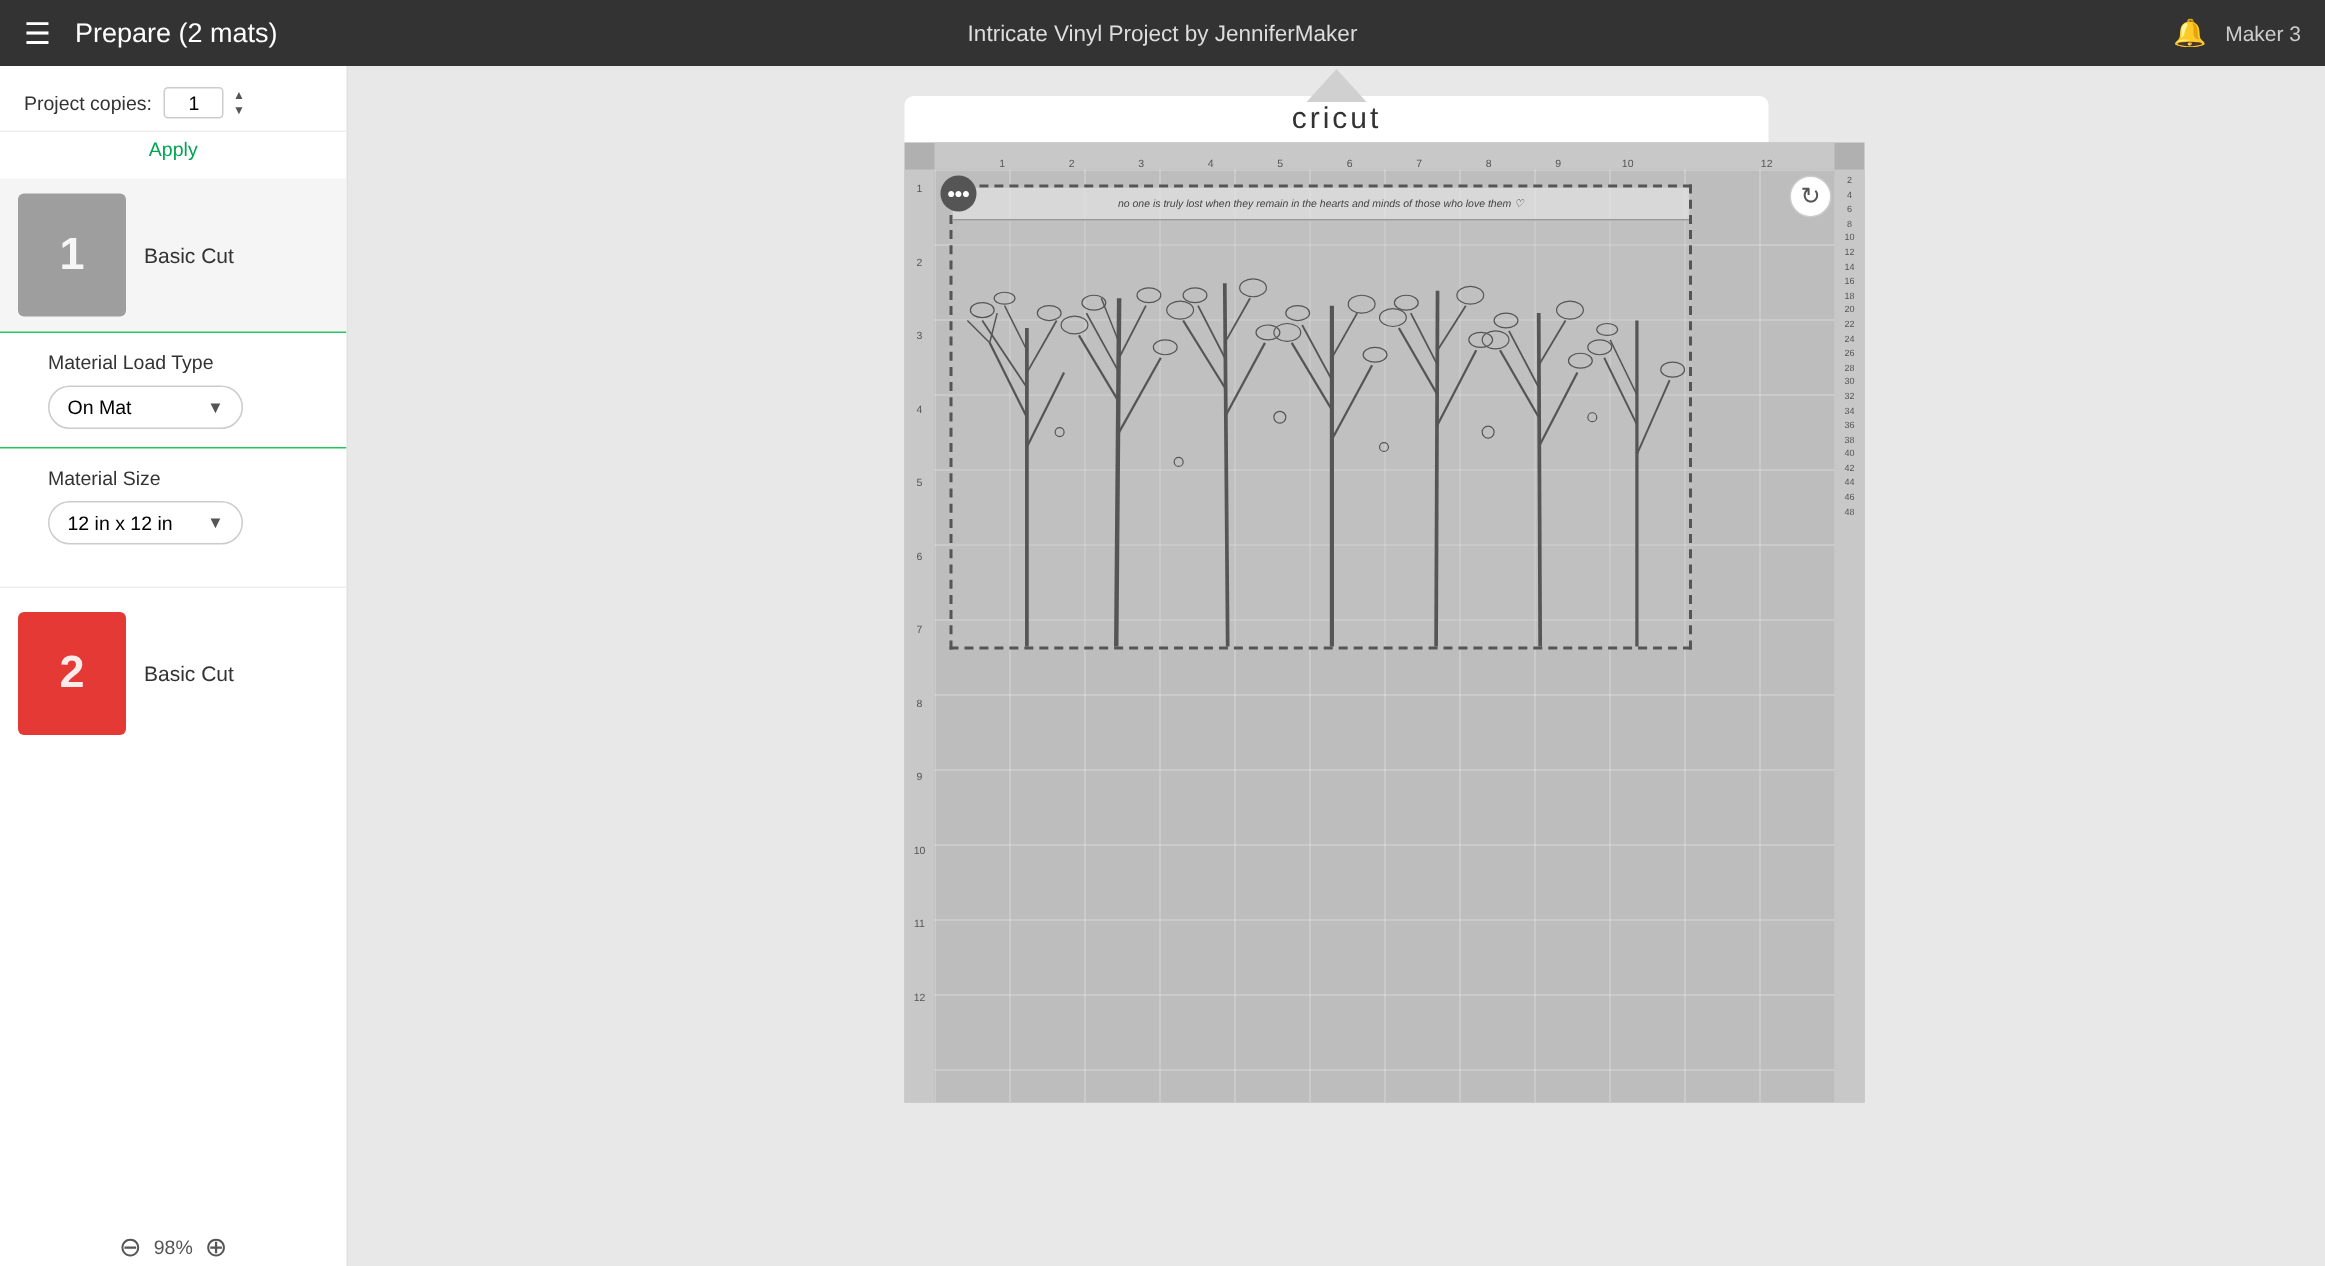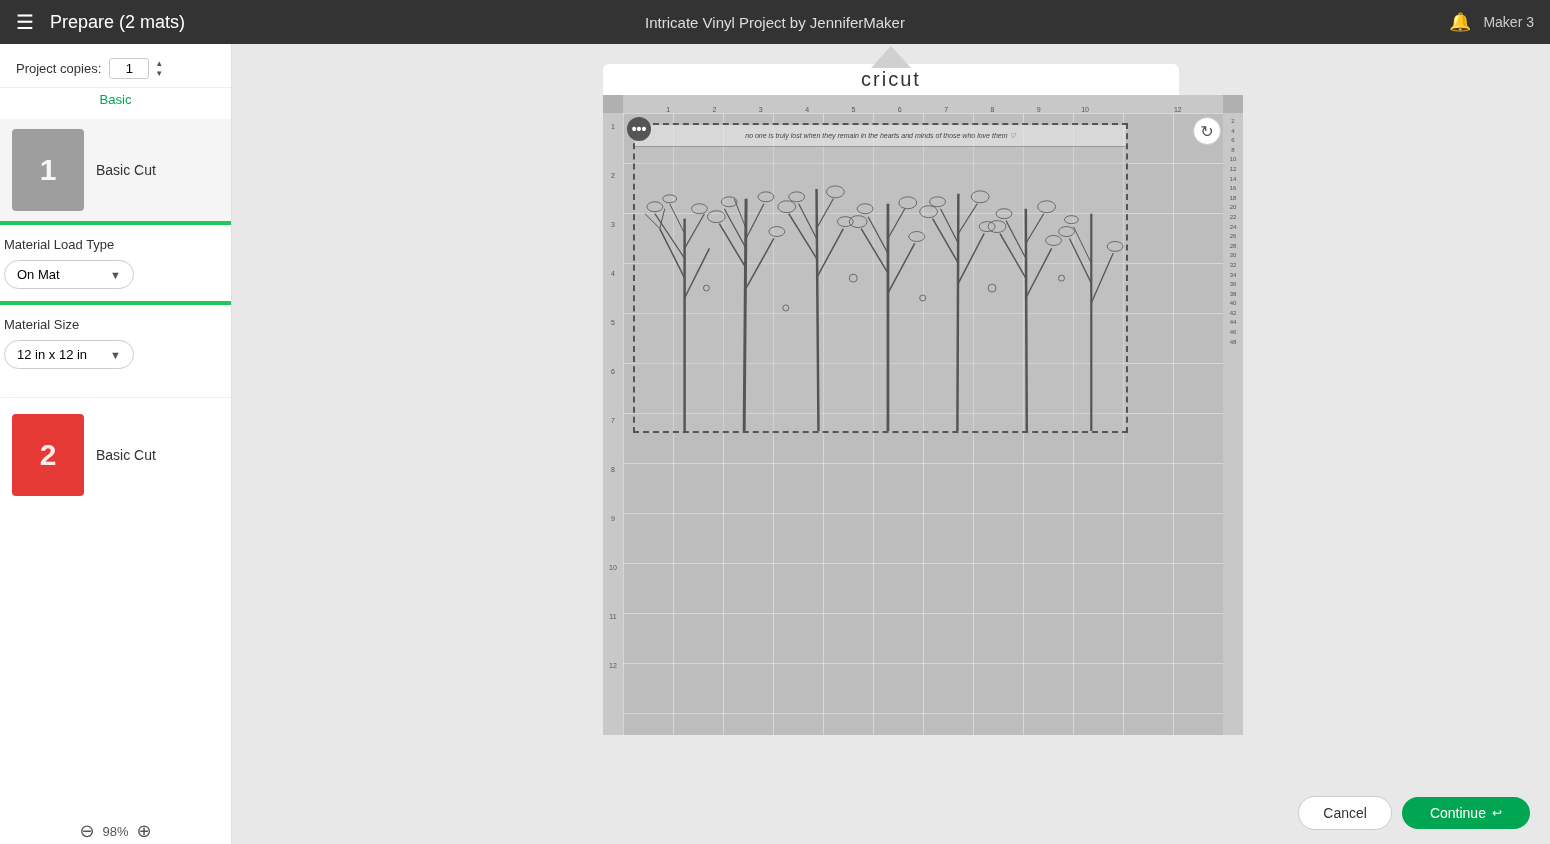--- a/index.html
+++ b/index.html
@@ -108,21 +108,21 @@
     .mat-thumb-num {
       position: absolute;
       font-size: 30px;
       font-weight: bold;
       color: #fff;
       opacity: 0.9;
     }
     .mat-label { font-size: 14px; color: #333; }
 
     
-    .material-section { padding: 12px 4px; border-top: 4px solid #22c55e; }
+    .material-section { padding: 12px 32px; border-top: 1px solid #22c55e; }
     .material-section-title { font-size: 13px; color: #333; margin-bottom: 8px; font-weight: 500; }
     .dropdown-select {
       width: 130px;
       display: flex;
       align-items: center;
       border: 1px solid #ccc;
       border-radius: 20px;
       padding: 6px 12px;
       font-size: 13px;
       cursor: pointer;
@@ -416,21 +416,21 @@
     <div class="project-copies">
       <span class="project-copies-label">Project copies:</span>
       <div class="copies-input-wrap">
         <input class="copies-input" type="text" value="1" style="">
         <div class="copies-spinners">
           <button>▲</button>
           <button>▼</button>
         </div>
       </div>
     </div>
-    <button class="apply-btn">Basic</button>
+    <button class="apply-btn">Apply</button>
 
     <div class="mat-item active">
       <div class="mat-thumb mat-thumb-1">
         <span class="mat-thumb-num">1</span>
       </div>
       <span class="mat-label">Basic Cut</span>
     </div>
 
     <div class="material-section">
       <div class="material-section-title">Material Load Type</div>
@@ -632,23 +632,16 @@
 
         <div class="mat-control-dots">•••</div>
         <div class="mat-control-refresh">
           <span>↻</span>
         </div>
 
       </div>
     </div>
 
 
-    <div class="bottom-actions">
-      <button class="cancel-btn">Cancel</button>
-      <button class="continue-btn">
-        <span>Continue</span>
-        <span style="font-size:12px;">↩</span>
-      </button>
-    </div>
 
   </div>
 
 </div>
 
 </body></html>

